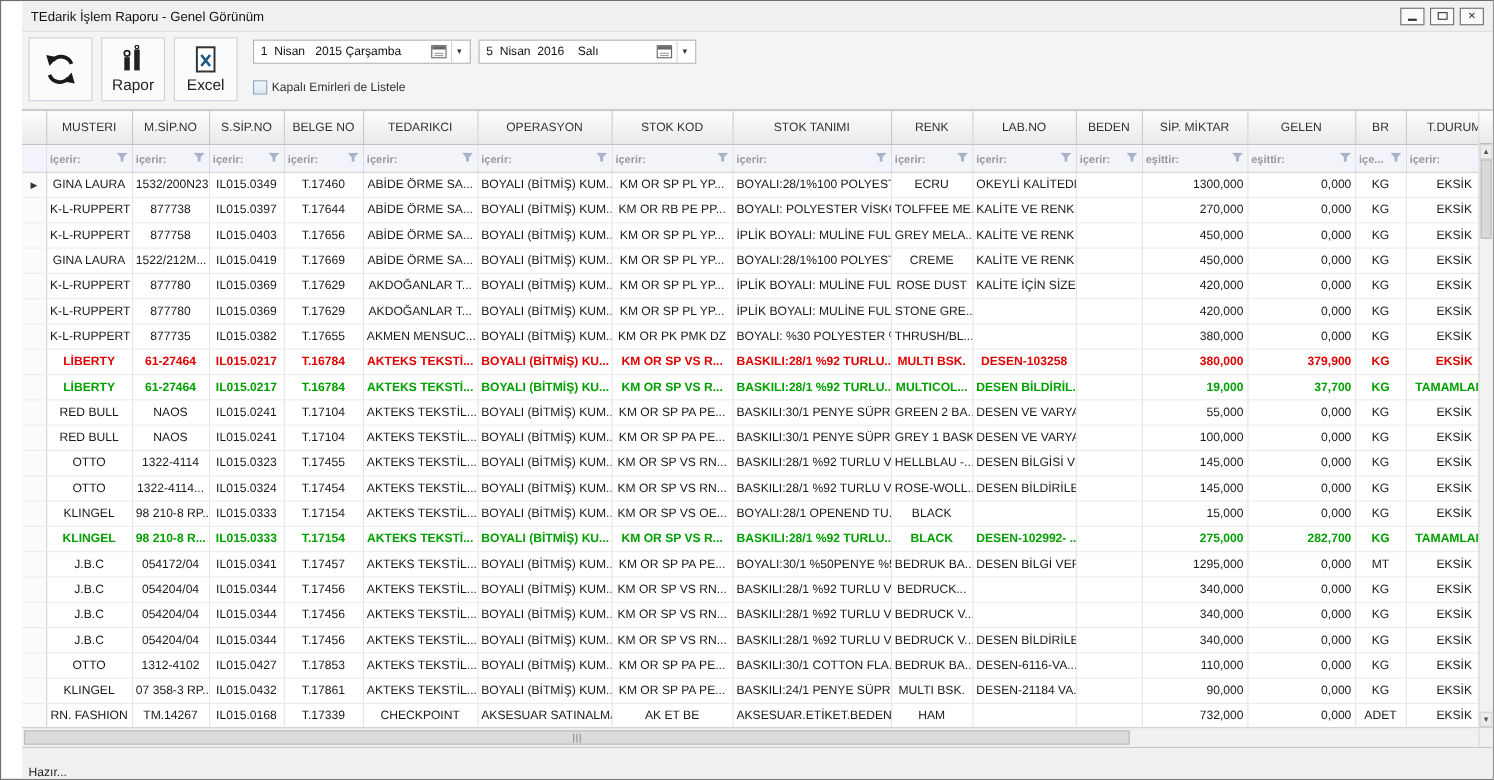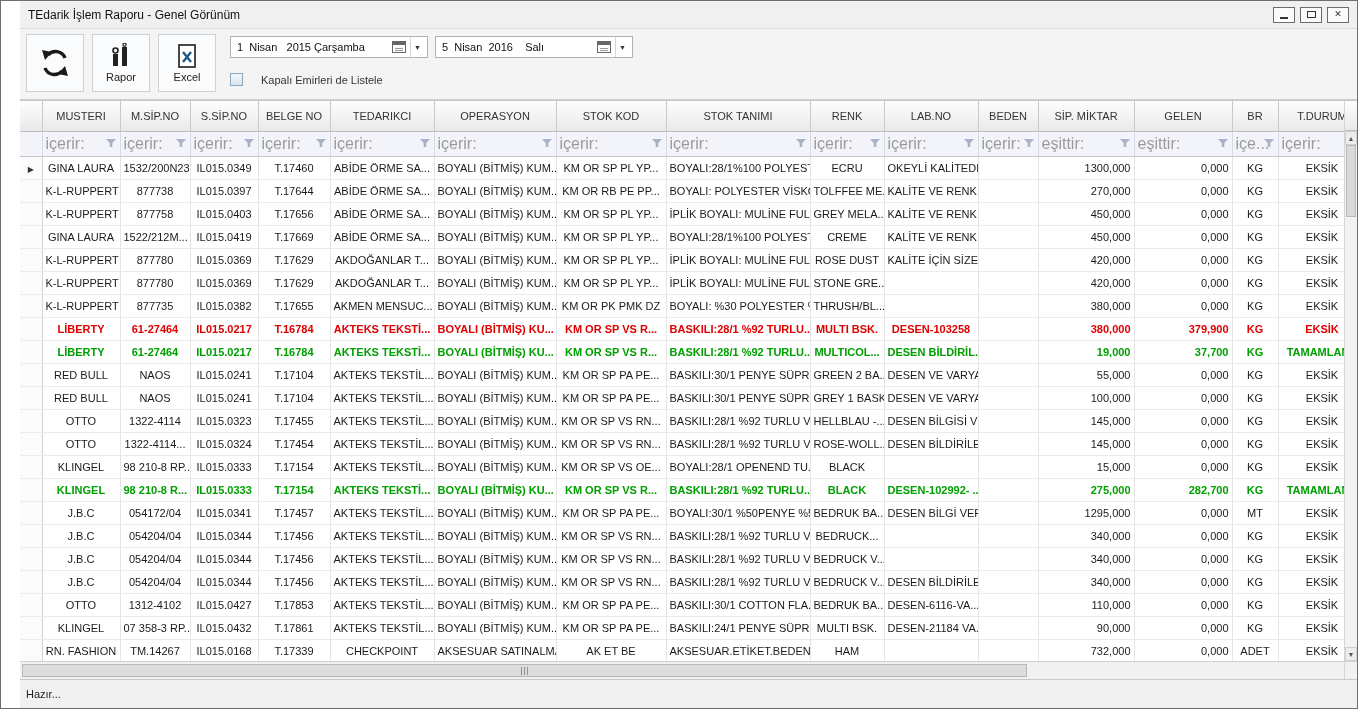--- a/index.html
+++ b/index.html
@@ -19,30 +19,30 @@
   .toolbar{flex:0 0 71px;background:#f4f4f4;border-bottom:1px solid #cfcfcf;display:flex;align-items:flex-start;padding:5px 6px 0 6px;gap:8px;}
   .tb-btn{width:58px;height:58px;border:1px solid #ccd1d8;background:#fafbfc;display:flex;flex-direction:column;align-items:center;justify-content:center;gap:2px;font-size:11px;color:#222;cursor:default;}
   .tb-mid{display:flex;flex-direction:column;margin-left:6px;}
   .dates{display:flex;gap:7px;margin-top:2px;}
   .date-combo{width:198px;height:22px;border:1px solid #b2b2b2;background:#fff;display:flex;align-items:center;padding:0 3px 0 6px;font-size:11px;color:#111;}
   .date-text{flex:1;white-space:pre;overflow:hidden;}
   .cal-icon{width:14px;height:12px;border:1px solid #666;position:relative;background:#fff;flex:0 0 14px;}
   .cal-icon::before{content:"";position:absolute;left:0;right:0;top:0;height:3px;background:#666;}
   .cal-icon::after{content:"";position:absolute;left:2px;top:6px;width:8px;height:1px;background:#9a9a9a;box-shadow:0 2px 0 #9a9a9a;}
   .dd{flex:0 0 14px;height:100%;border-left:1px solid #d5d5d5;margin-left:4px;display:flex;align-items:center;justify-content:center;font-size:7px;color:#333;}
-  .chk-row{display:flex;align-items:center;gap:18px;margin-top:15px;font-size:11px;color:#333;cursor:default;}
+  .chk-row{display:flex;align-items:center;gap:4px;margin-top:15px;font-size:11px;color:#333;cursor:default;}
   .checkbox{width:13px;height:13px;border:1px solid #8fa8bf;background:linear-gradient(#f2f6f9,#dbe5ed);}
 
   
   .grid-wrap{flex:0 0 561px;display:flex;border-top:1px solid #c6c6c6;overflow:hidden;background:#fff;}
   .grid-left{width:1345px;overflow:hidden;}
   table.grid{border-collapse:collapse;table-layout:fixed;width:1345px;}
   .hcell,.sel-h{height:30px;background:linear-gradient(#fdfdfd,#e9e9e9);border-right:1px solid #c9c9c9;border-bottom:1px solid #bdbdbd;font-weight:400;font-size:11px;color:#333;text-align:center;padding:0 3px;overflow:hidden;white-space:nowrap;}
   .fcell,.sel-f{height:25px;background:#f3f4f9;border-right:1px solid #d9dbe4;border-bottom:1px solid #c6c6c6;padding:0 3px;position:relative;overflow:hidden;}
-  .flabel{color:#9a9a9a;font-size:16px;white-space:nowrap;}
+  .flabel{color:#9a9a9a;font-size:10px;white-space:nowrap;font-weight:bold;}
   .funnel{position:absolute;right:3px;top:50%;transform:translateY(-50%);width:11px;height:10px;background:#a8b3c9;clip-path:polygon(0 0,100% 0,62% 45%,62% 85%,38% 85%,38% 45%);}
   tbody td{height:23px;border-right:1px solid #e4e4e4;border-bottom:1px solid #ebebeb;font-size:11px;color:#1a1a1a;padding:0 3px;overflow:hidden;white-space:nowrap;}
   td.sel{background:#fbfbfb;border-right:1px solid #d4d4d4;text-align:center;padding:0;}
   .rowmark{font-size:8px;color:#333;}
   .al-center{text-align:center}.al-right{text-align:right}.al-left{text-align:center}
   tr.state-red td{color:var(--red,#e00000);font-weight:700;}
   tr.state-green td{color:var(--green,#00a000);font-weight:700;}
 
   
   .vscroll{flex:0 0 13px;display:flex;flex-direction:column;background:#f2f2f2;border-left:1px solid #d5d5d5;}
@@ -52,24 +52,24 @@
   .vs-thumb{position:absolute;top:0;left:1px;right:1px;height:72px;background:#d9d9d9;border:1px solid #b9b9b9;}
 
   
   .hscroll-row{flex:0 0 18px;background:#f1f1f1;border-top:1px solid #cfcfcf;display:flex;}
   .hs-track{flex:1;position:relative;}
   .hs-thumb{position:absolute;left:2px;top:2px;bottom:2px;width:1005px;background:#dcdcdc;border:1px solid #b9b9b9;display:flex;align-items:center;justify-content:center;gap:2px;}
   .grip i{display:block;width:1px;height:8px;background:#8f8f8f;}
   .hs-corner{flex:0 0 13px;background:#f1f1f1;border-left:1px solid #d5d5d5;}
 
   
-  .statusbar{flex:1;background:#f0f0f0;border-top:1px solid #c9c9c9;display:flex;align-items:center;padding:0 6px;font-size:11px;color:#222;}
+  .statusbar{flex:1;background:#f0f0f0;border-top:1px solid #c9c9c9;display:flex;align-items:flex-end;padding:0 6px;font-size:11px;color:#222;}
 
   svg.tbicon{display:block;}
-  .tb-label{font-size:11px;color:#222;}
+  .tb-label{font-size:14px;color:#222;}
 </style>
 </head>
 <body>
 
 <div class="window">
 
   <div class="titlebar">
     <span class="title-text">TEdarik İşlem Raporu - Genel Görünüm</span>
     <div class="win-btns">
       <div class="win-btn">

